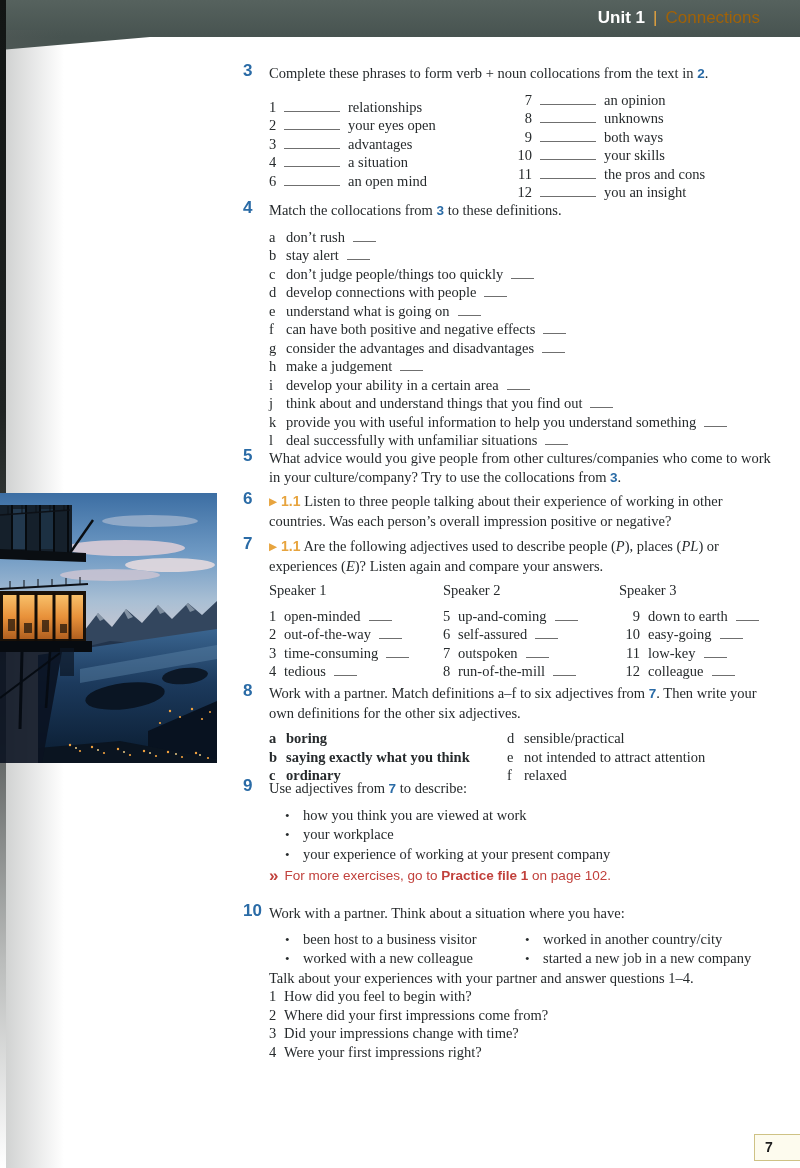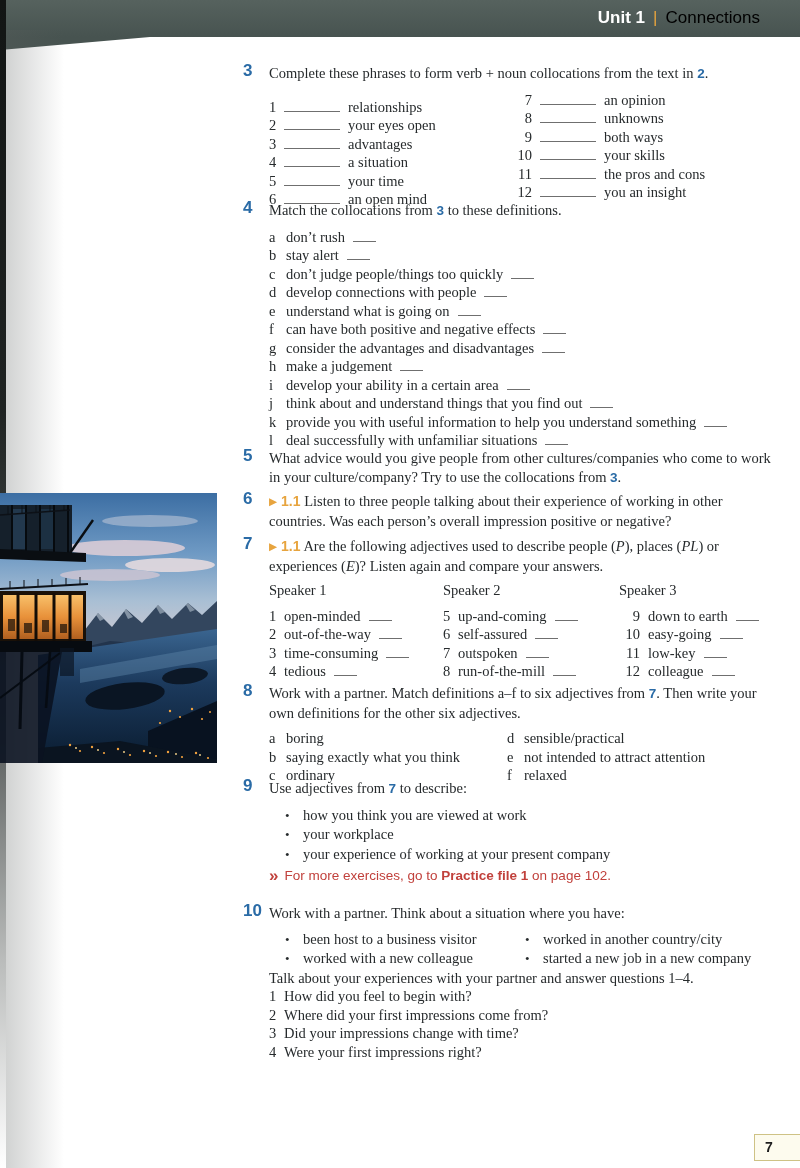--- a/index.html
+++ b/index.html
@@ -9,21 +9,21 @@
 
   
   .header { position:absolute; left:0; top:0; width:800px; height:37px;
             background:linear-gradient(#56625e, #475350); }
   .header-curve { position:absolute; left:0; top:37px; width:150px; height:13px;
             background:#475350; clip-path:polygon(0 0, 100% 0, 0 100%); }
   .header-text { position:absolute; right:40px; top:8px; font-family:"Liberation Sans", sans-serif;
             font-size:17px; line-height:20px; color:#ffffff; white-space:nowrap; }
   .header-unit { font-weight:bold; }
   .header-div { color:#e7a43e; padding:0 8px; font-weight:normal; }
-  .header-section { color:#000000; }
+  .header-section { color:#a16207; }
 
   
   .left-edge { position:absolute; left:0; top:0; width:6px; height:1168px;
      background:linear-gradient(#121514 0%, #1f2322 35%, #565a59 62%, #b9bbba 82%, #ffffff 100%); }
   .left-shadow { position:absolute; left:6px; top:30px; width:58px; height:1138px;
      background:linear-gradient(to right, rgba(90,95,93,.28), rgba(255,255,255,0)); }
 
   
   .photo { position:absolute; left:0; top:493px; width:217px; height:270px; overflow:hidden; }
   .photo svg { display:block; }
@@ -54,21 +54,21 @@
 
   
   .spk-col1 { width:174px; }
   .spk-col2 { width:176px; }
   .spk-col3 { flex:1; }
   .spk-head { margin-bottom:7px; }
 
   .bullets { margin-top:7px; margin-left:16px; }
   .bullet { display:inline-block; width:18px; font-size:13px; }
 
-  .ex8-left { width:238px; }
+  .ex8-left { width:238px;font-weight:bold; }
   .ex10-left { width:240px; }
 
   .followup { }
 
   
   .note { position:absolute; left:269px; top:866px; font-family:"Liberation Sans", sans-serif;
           font-size:13.5px; color:#c1413c; white-space:nowrap; }
   .note .chev { font-weight:bold; font-size:17px; margin-right:7px; letter-spacing:-1px; vertical-align:-1px; }
   .note .pf { font-weight:bold; }
 
@@ -221,21 +221,20 @@
   <div class="ex" style="top:64px;">
     <span class="ex-num">3</span>
     <div class="ex-body">
       <span>Complete these phrases to form verb + noun collocations from the text in </span><span class="ref">2</span><span>.</span>
       <div class="list cols">
         <div class="col-a">
           <div class="row"><span class="n1">1</span><span class="blank"></span><span class="gap8"></span><span>relationships</span></div>
           <div class="row"><span class="n1">2</span><span class="blank"></span><span class="gap8"></span><span>your eyes open</span></div>
           <div class="row"><span class="n1">3</span><span class="blank"></span><span class="gap8"></span><span>advantages</span></div>
           <div class="row"><span class="n1">4</span><span class="blank"></span><span class="gap8"></span><span>a situation</span></div>
-          <div class="row"><span class="n1">5</span><span class="blank"></span><span class="gap8"></span><span>your time</span></div>
           <div class="row"><span class="n1">6</span><span class="blank"></span><span class="gap8"></span><span>an open mind</span></div>
         </div>
         <div class="col-b">
           <div class="row"><span class="n2">7</span><span class="blank"></span><span class="gap8"></span><span>an opinion</span></div>
           <div class="row"><span class="n2">8</span><span class="blank"></span><span class="gap8"></span><span>unknowns</span></div>
           <div class="row"><span class="n2">9</span><span class="blank"></span><span class="gap8"></span><span>both ways</span></div>
           <div class="row"><span class="n2">10</span><span class="blank"></span><span class="gap8"></span><span>your skills</span></div>
           <div class="row"><span class="n2">11</span><span class="blank"></span><span class="gap8"></span><span>the pros and cons</span></div>
           <div class="row"><span class="n2">12</span><span class="blank"></span><span class="gap8"></span><span>you an insight</span></div>
         </div>

